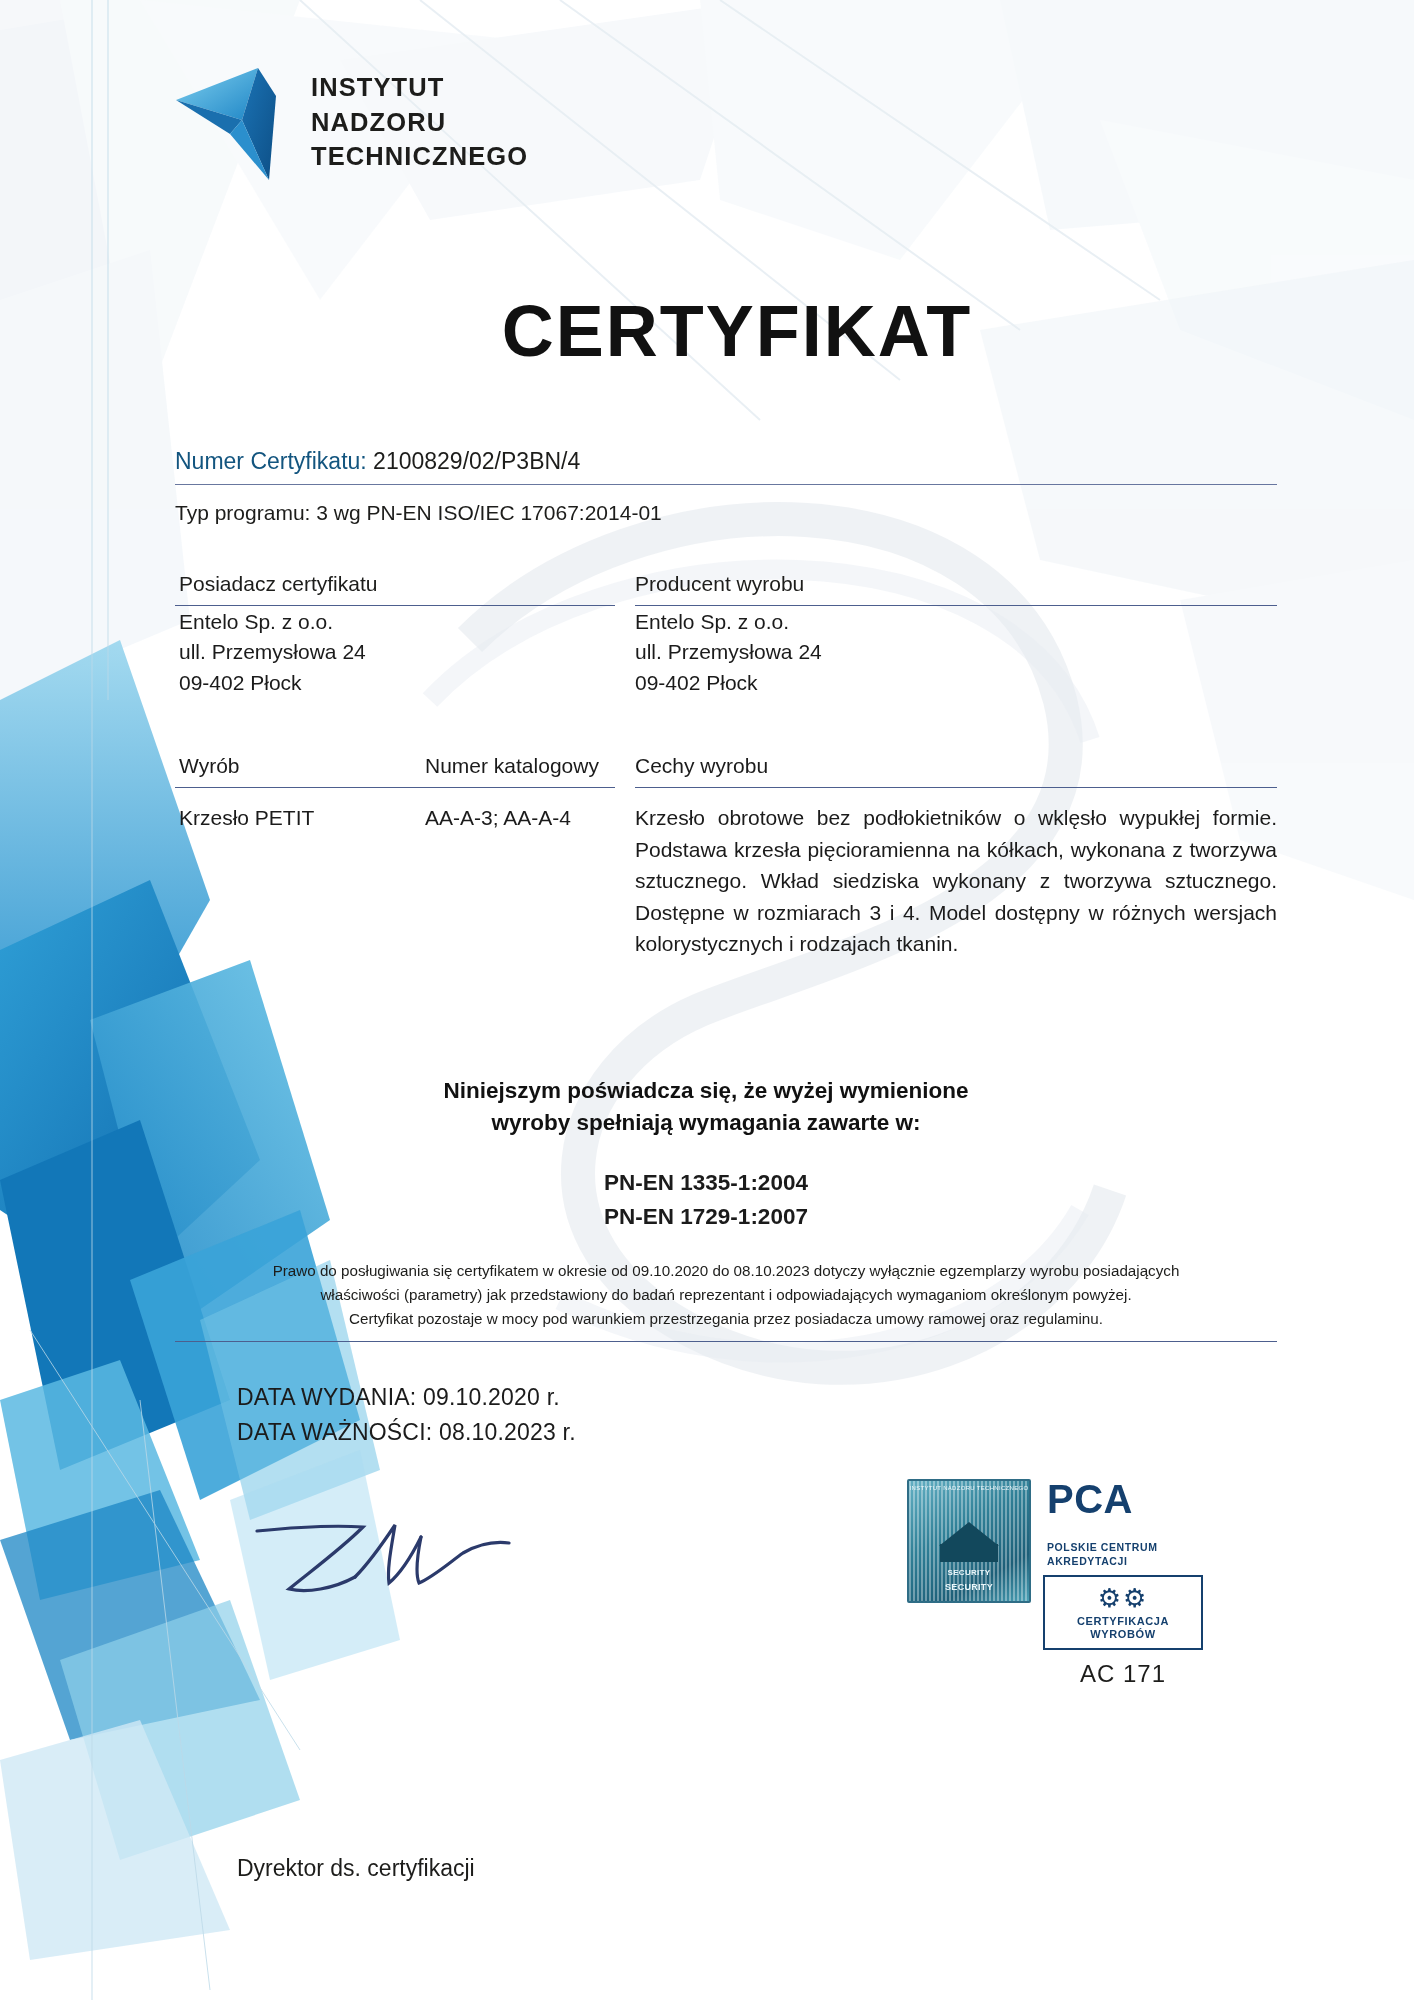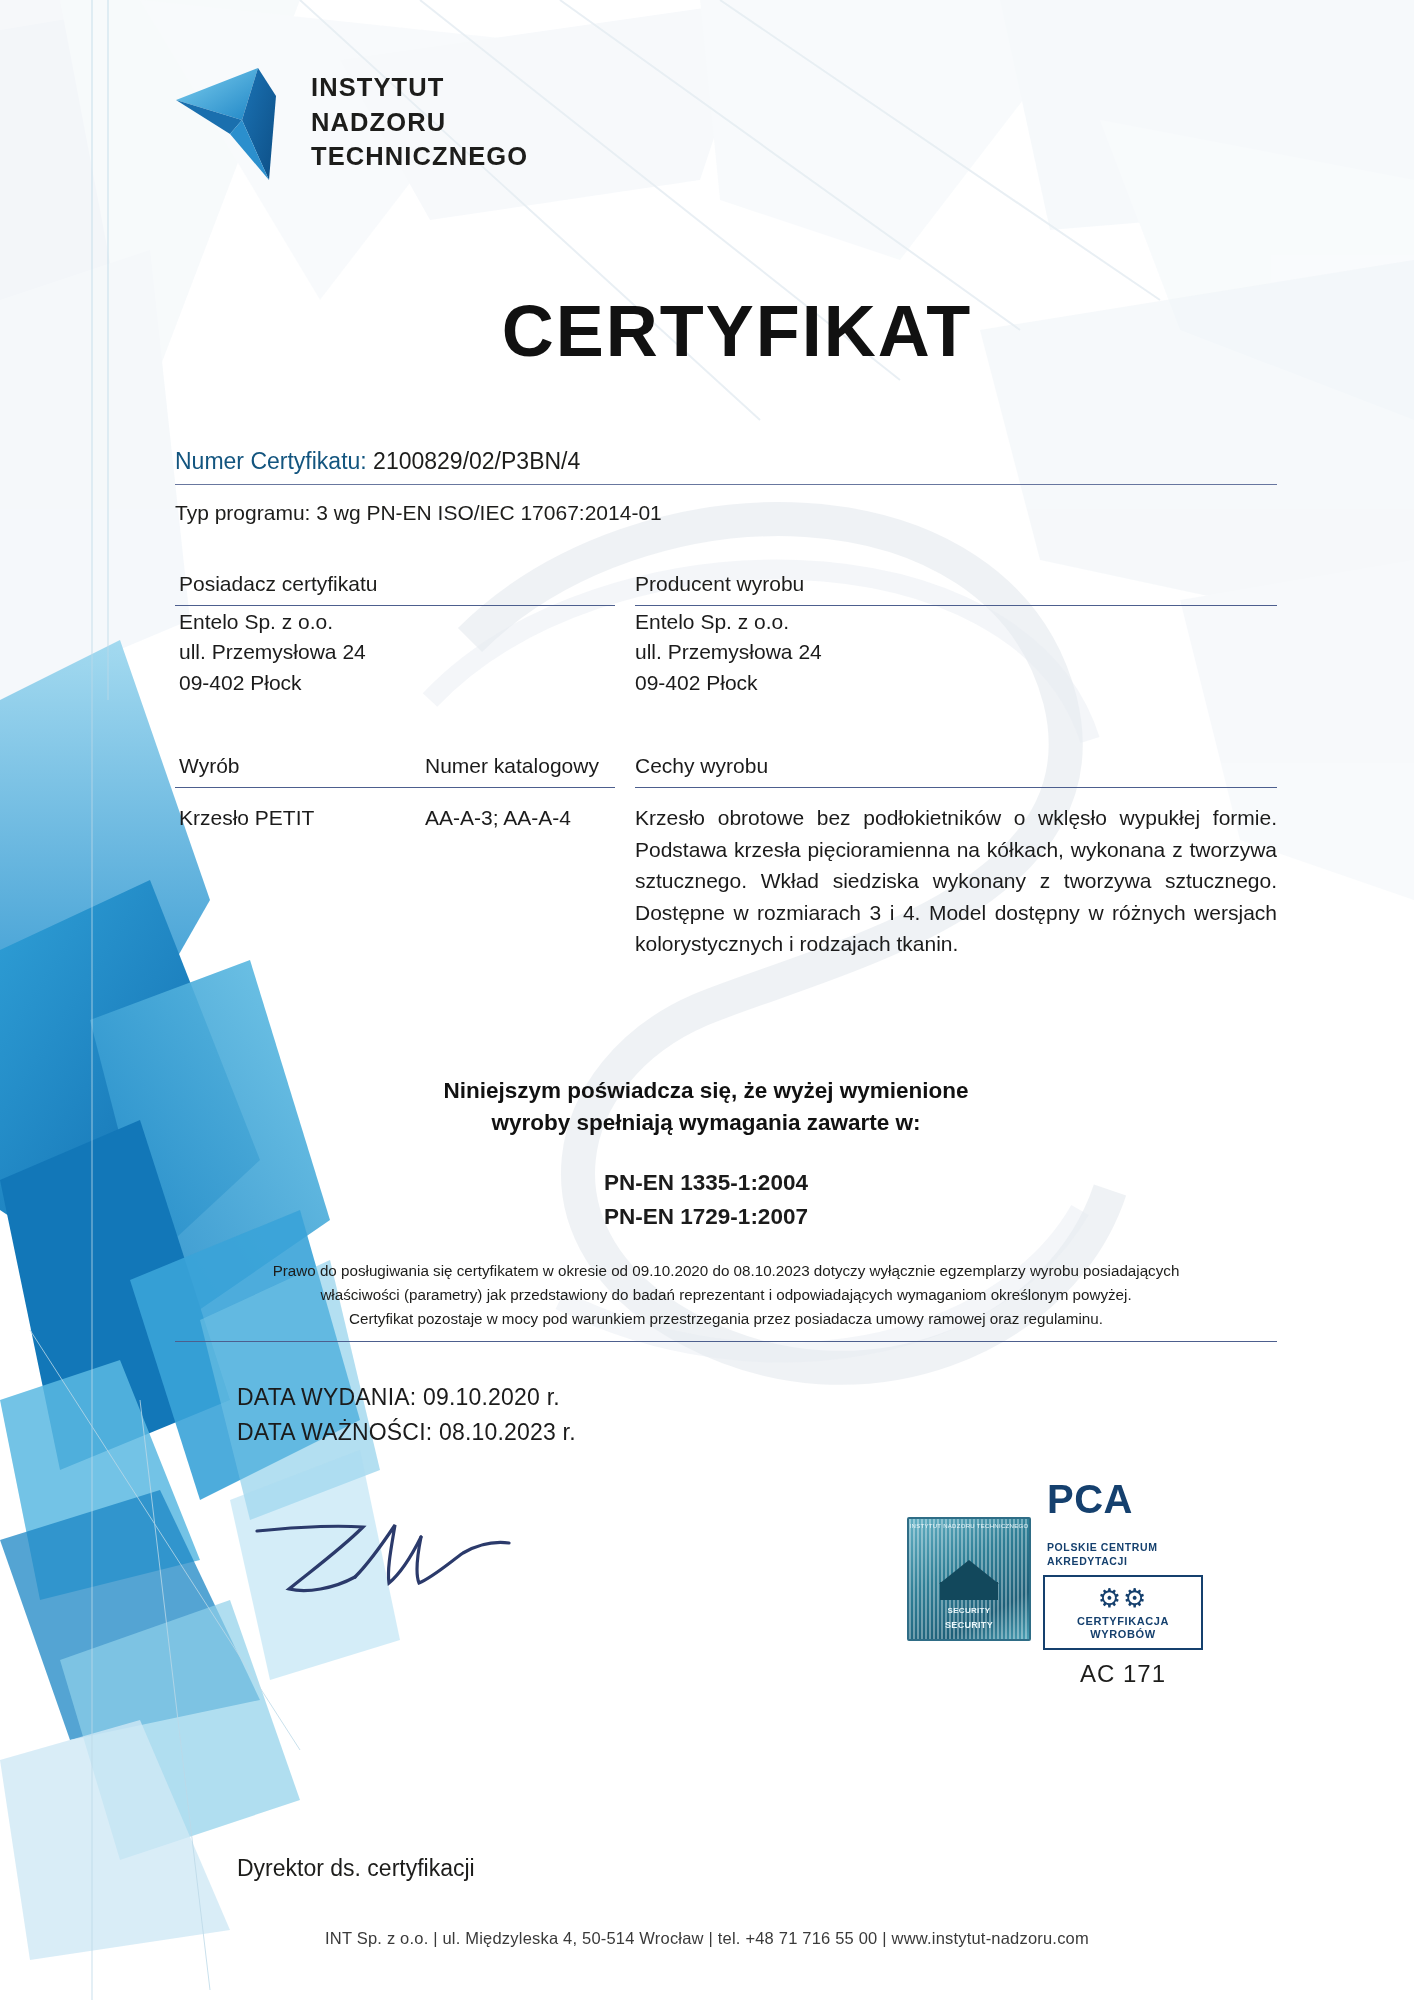--- a/index.html
+++ b/index.html
@@ -165,21 +165,20 @@
     position: absolute;
     right: 70px;
     top: 30px;
     width: 300px;
     display: flex;
     align-items: flex-start;
   }
   .holo {
     width: 124px;
     height: 124px;
-    margin-top: 38px;
     border: 2px solid #2f6d86;
     background:
       repeating-linear-gradient(90deg, rgba(255,255,255,.35) 0 2px, rgba(0,0,0,0) 2px 4px),
       linear-gradient(150deg, #63b0c4 0%, #2f7f96 40%, #1d5f78 75%, #4aa0b5 100%);
     position: relative;
     overflow: hidden;
     border-radius: 2px;
   }
   .holo .house {
     position: absolute;
@@ -481,14 +480,13 @@
           </div>
           <div class="pca-ac">AC 171</div>
         </div>
       </div>
     </div>
 
   </div>
 
   <div class="director">Dyrektor ds. certyfikacji</div>
 
-  <div class="footer">INT Sp. z o.o.  |  ul. Międzyleska 4, 50-514 Wrocław  |  tel. +48 71 716 55 00  |  www.instytut-nadzoru.com</div>
 </div>
 
 </body></html>

